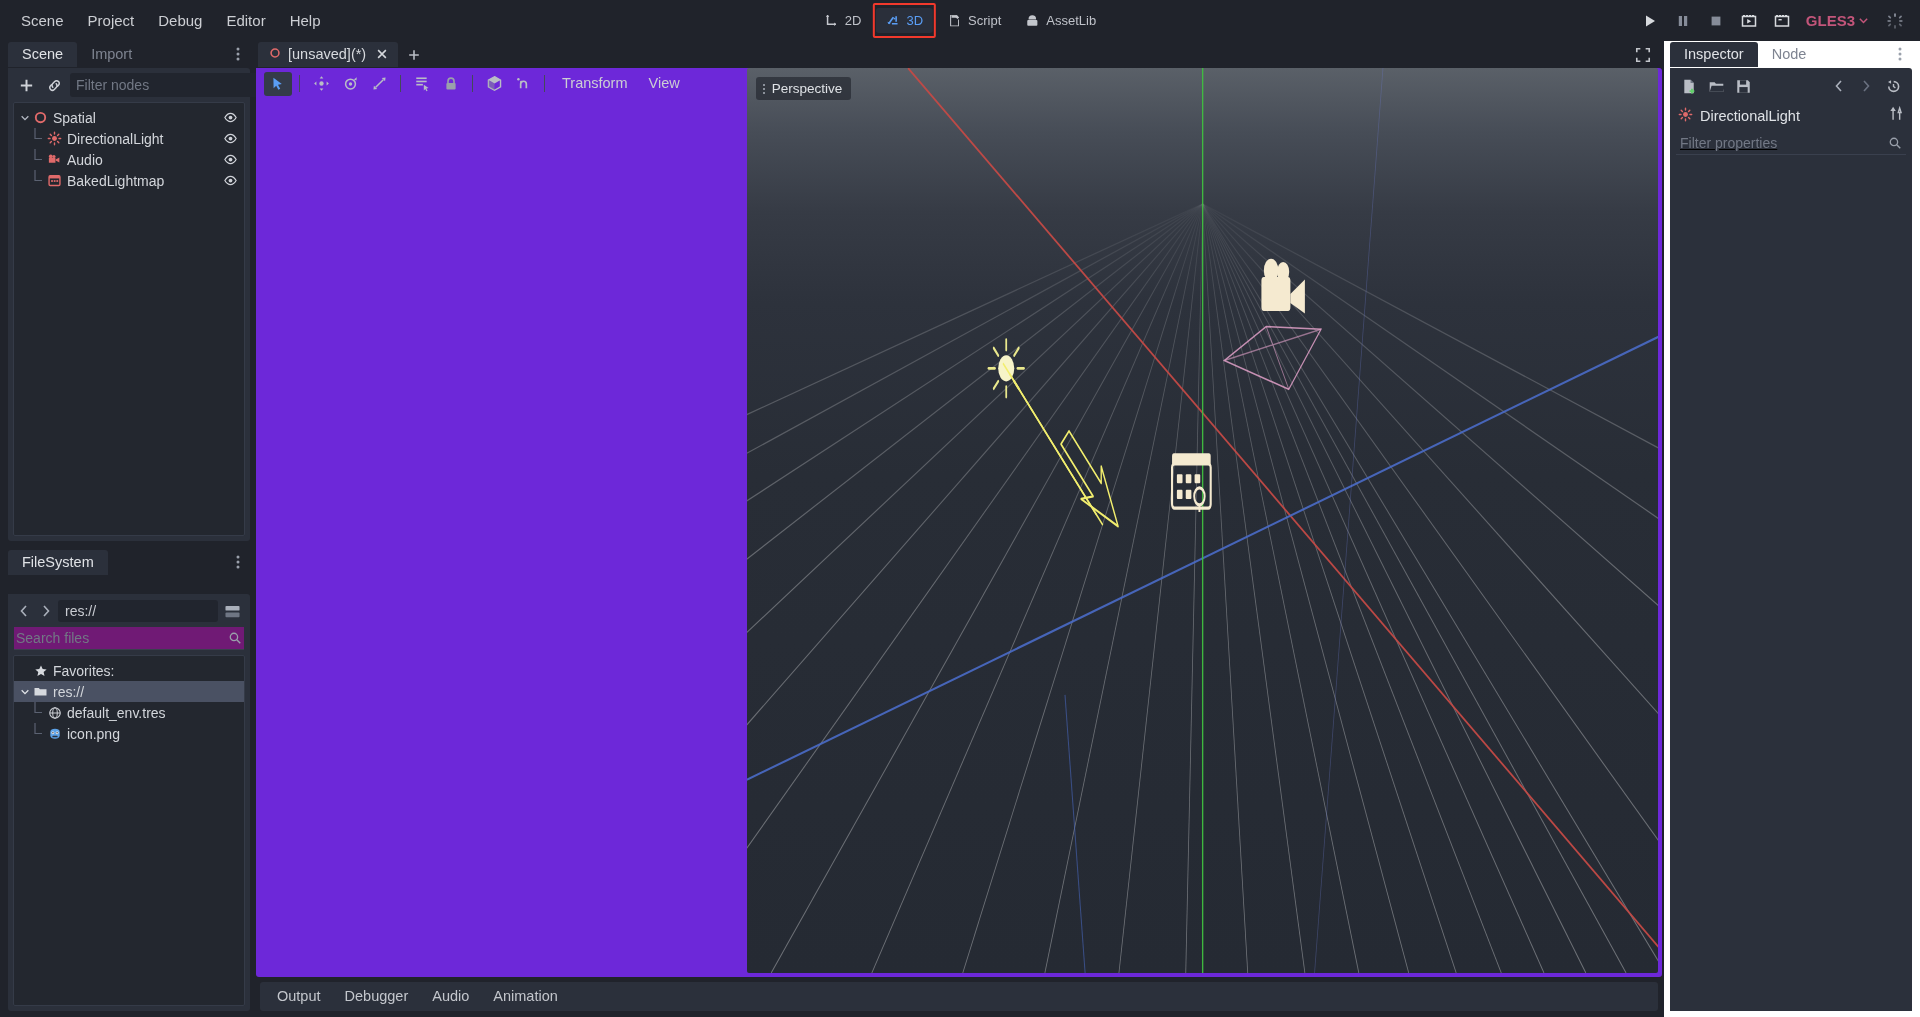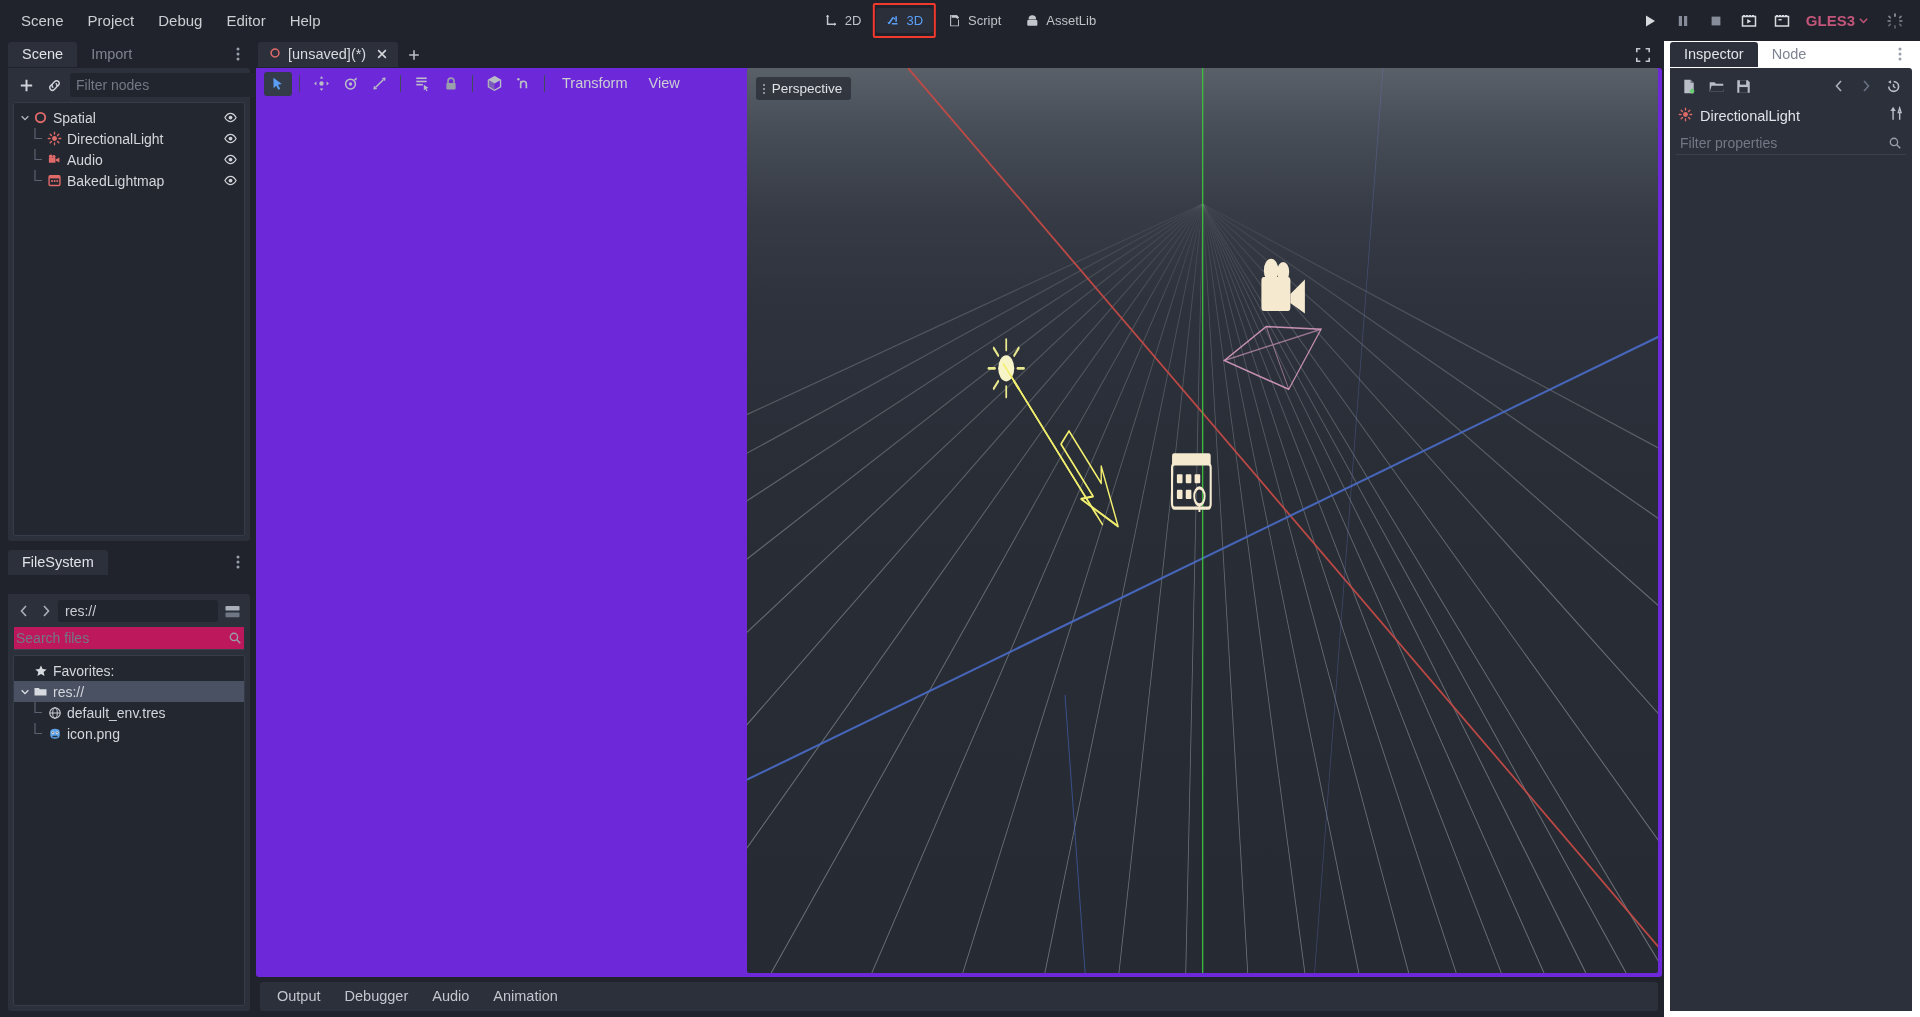--- a/index.html
+++ b/index.html
@@ -105,21 +105,21 @@
 
   
   .fs-panel { margin-top:8px; flex:1; display:flex; flex-direction:column; min-height:0;gap:18px; }
   .fs-nav { display:flex; align-items:center; gap:2px; padding:5px 6px 4px 6px; }
   .nav-arrow { width:20px; height:22px; display:flex; align-items:center; justify-content:center; cursor:pointer; border-radius:3px; }
   .path-field {
     flex:1; height:22px; background:#21252e; border-radius:3px; display:flex; align-items:center;
     padding:0 7px; font-size:14px; color:#c9ccd2; cursor:text;
   }
   .fs-search { padding:0 6px 5px 6px; }
-  .fs-search .search-box { height:23px; background:#be185d; border-bottom:1px solid #3a404e; border-radius:0; padding:0 2px; }
+  .fs-search .search-box { height:23px; background:#701a75; border-bottom:1px solid #3a404e; border-radius:0; padding:0 2px; }
 
   
   .center { flex:1; display:flex; flex-direction:column; min-height:0; padding:0 2px 6px 0; }
   .scene-tabbar { display:flex; align-items:center; height:27px; position:relative; padding-left:2px; }
   .scene-tab {
     display:flex; align-items:center; gap:7px; background:#2b303b; color:#d7dade;
     font-size:14.5px; padding:5px 9px 6px 11px; border-radius:3px 3px 0 0; cursor:pointer; line-height:1;
   }
   .scene-tab .x { width:14px; height:14px; display:flex; align-items:center; justify-content:center; margin-left:2px; }
   .tab-add { width:22px; height:22px; display:flex; align-items:center; justify-content:center; margin-left:5px; cursor:pointer; border-radius:3px; }
@@ -161,21 +161,21 @@
   
   .right-dock { width:256px; flex:0 0 256px; display:flex; flex-direction:column; background:#ffffff; padding:0 8px 6px 6px; }
   .insp-toolbar { display:flex; align-items:center; padding:6px 7px 4px 7px; gap:3px; }
   .insp-spacer { flex:1; }
   .insp-node {
     display:flex; align-items:center; gap:7px; padding:4px 7px 6px 8px;
     font-size:14.5px; color:#dfe2e6;
   }
   .insp-node .nm { flex:1; }
   .insp-filter { padding:0 6px 4px 6px; }
-  .insp-filter .search-box { height:24px; background:#2b303b; border-bottom:1px solid #3a404e; border-radius:0; padding:0 4px; }
+  .insp-filter .search-box { height:24px; background:#2b303b; border-bottom:1px solid #3a404e; border-radius:0; padding:0 4px;text-decoration:underline; }
   .insp-body { flex:1; background:#2b303b; min-height:0; }
 </style>
 </head>
 <body>
 
 <div class="app">
 
   <div class="topbar">
     <div class="menu-group">
       <div class="menu-item">Scene</div>

